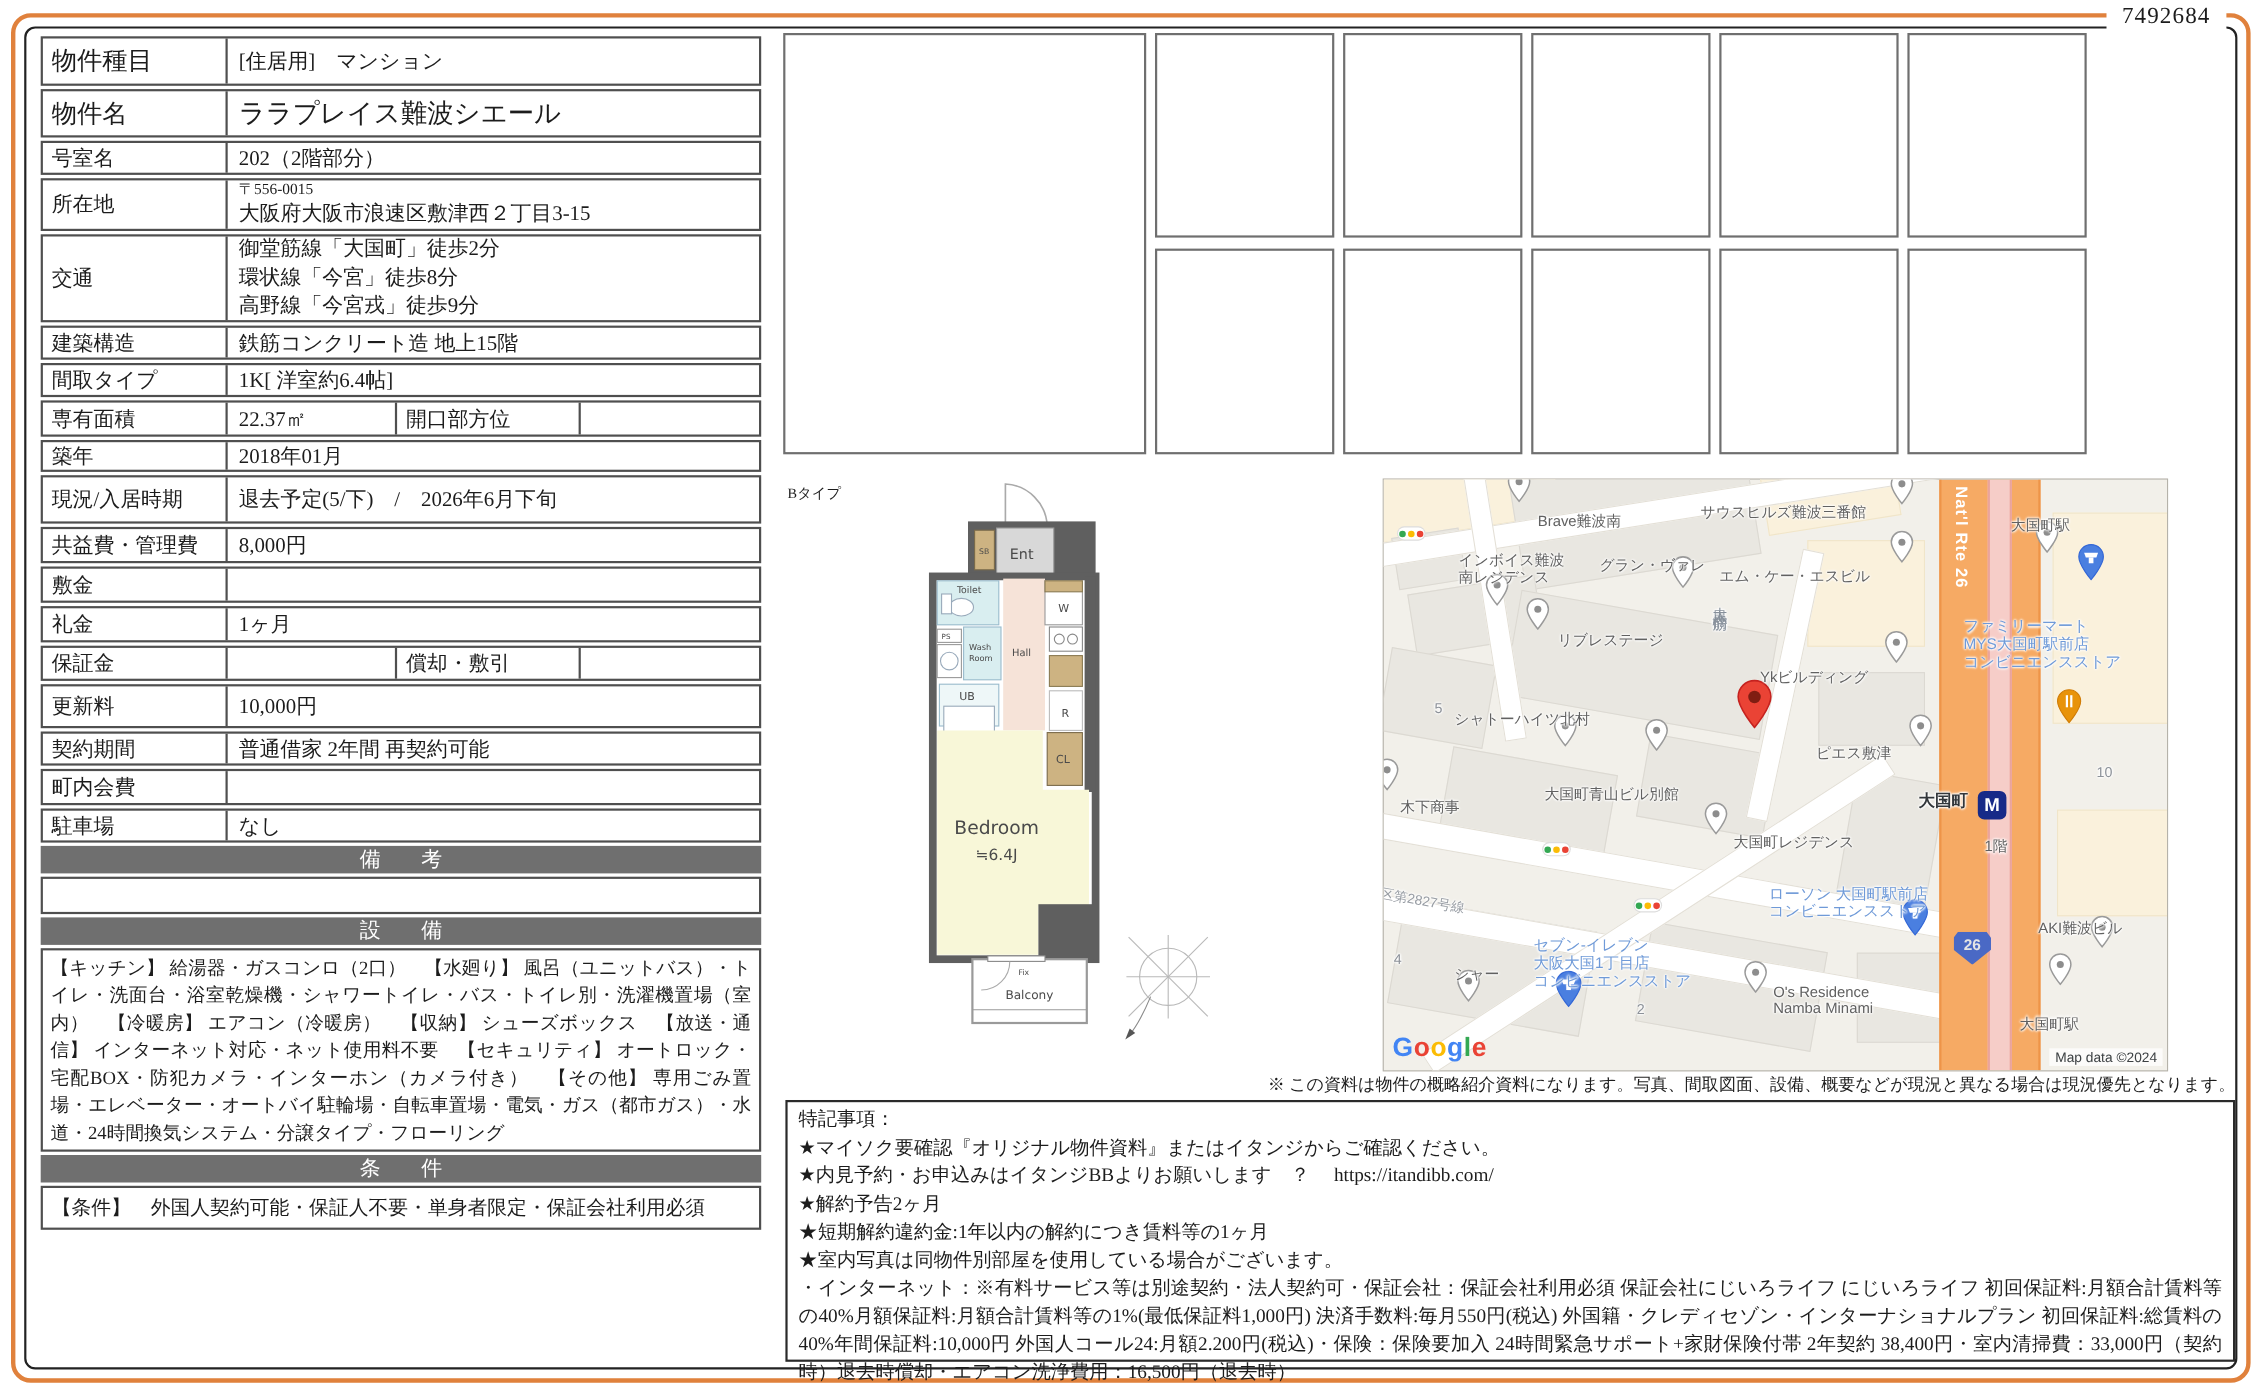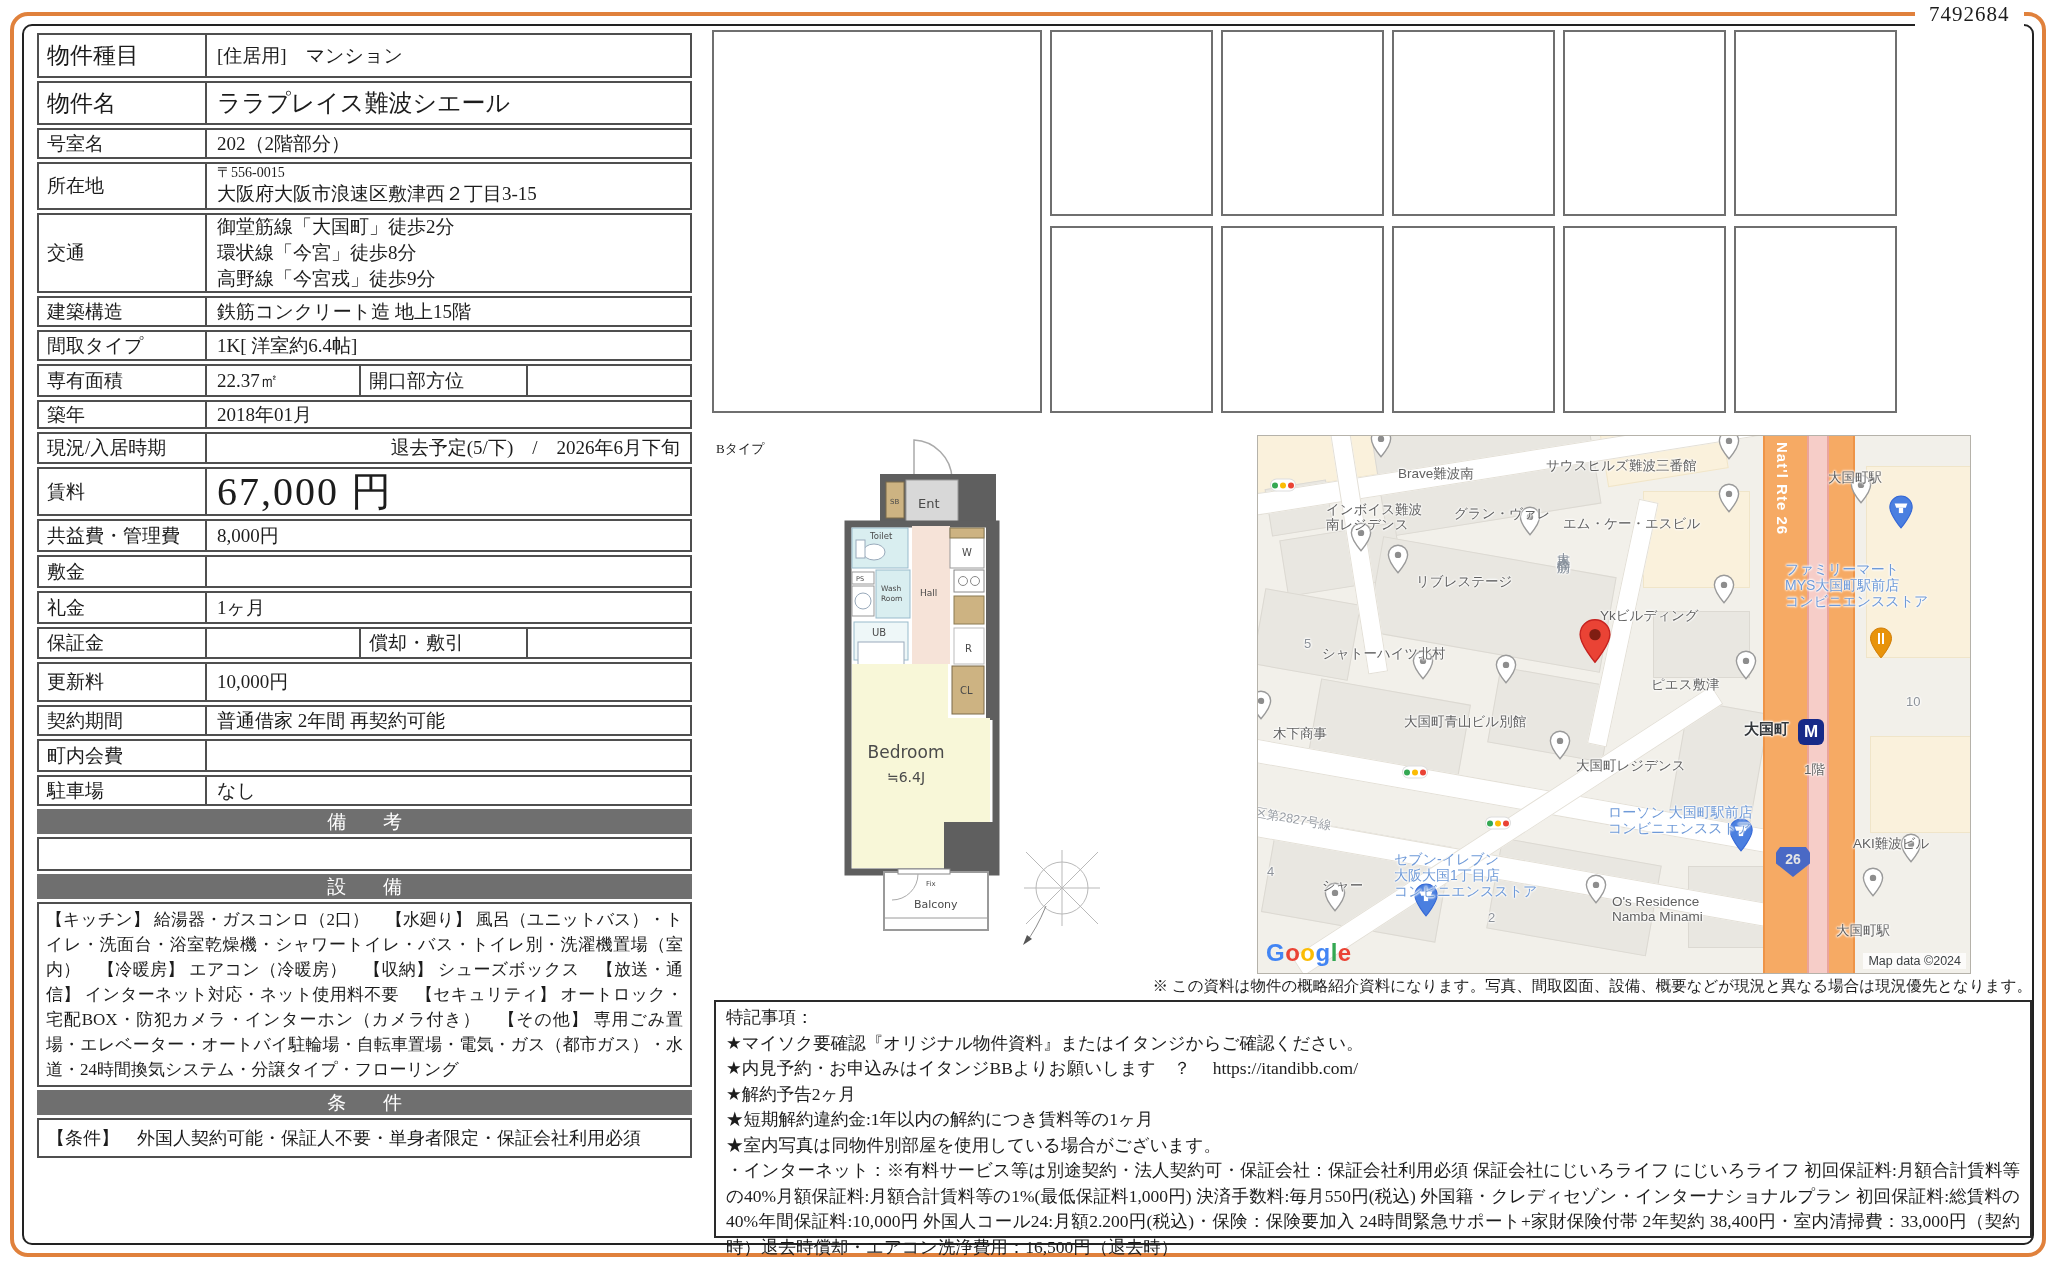--- a/index.html
+++ b/index.html
@@ -124,27 +124,23 @@
       <div class="trow" style="height: 33px;">
         <div class="tlabel">専有面積</div>
         <div class="tval tval1w">22.37㎡</div>
         <div class="tlabel2">開口部方位</div>
         <div class="tval"></div>
       </div>
       <div class="trow" style="height: 29px;">
         <div class="tlabel">築年</div>
         <div class="tval">2018年01月</div>
       </div>
-      <div class="trow" style="height: 32px; text-align: right;">
+      <div class="trow" style="height: 44px;">
         <div class="tlabel">現況/入居時期</div>
         <div class="tval">退去予定(5/下)　/　2026年6月下旬</div>
-      </div>
-      <div class="trow" style="height: 49px;">
-        <div class="tlabel">賃料</div>
-        <div class="tval huge">67,000 円</div>
       </div>
       <div class="trow" style="height: 33px;">
         <div class="tlabel">共益費・管理費</div>
         <div class="tval">8,000円</div>
       </div>
       <div class="trow" style="height: 33px;">
         <div class="tlabel">敷金</div>
         <div class="tval"></div>
       </div>
       <div class="trow" style="height: 33px;">

